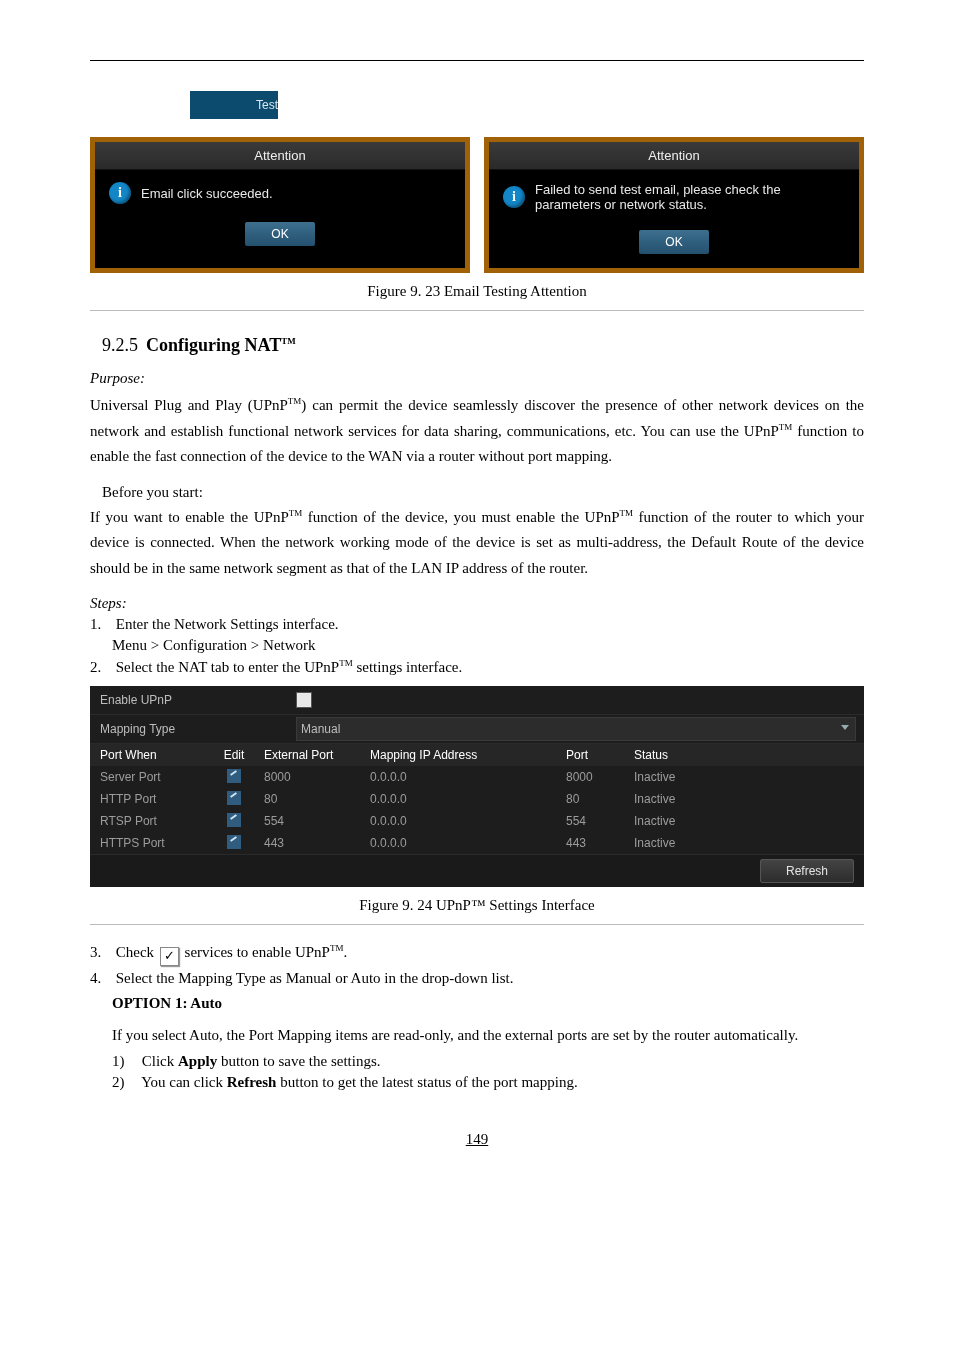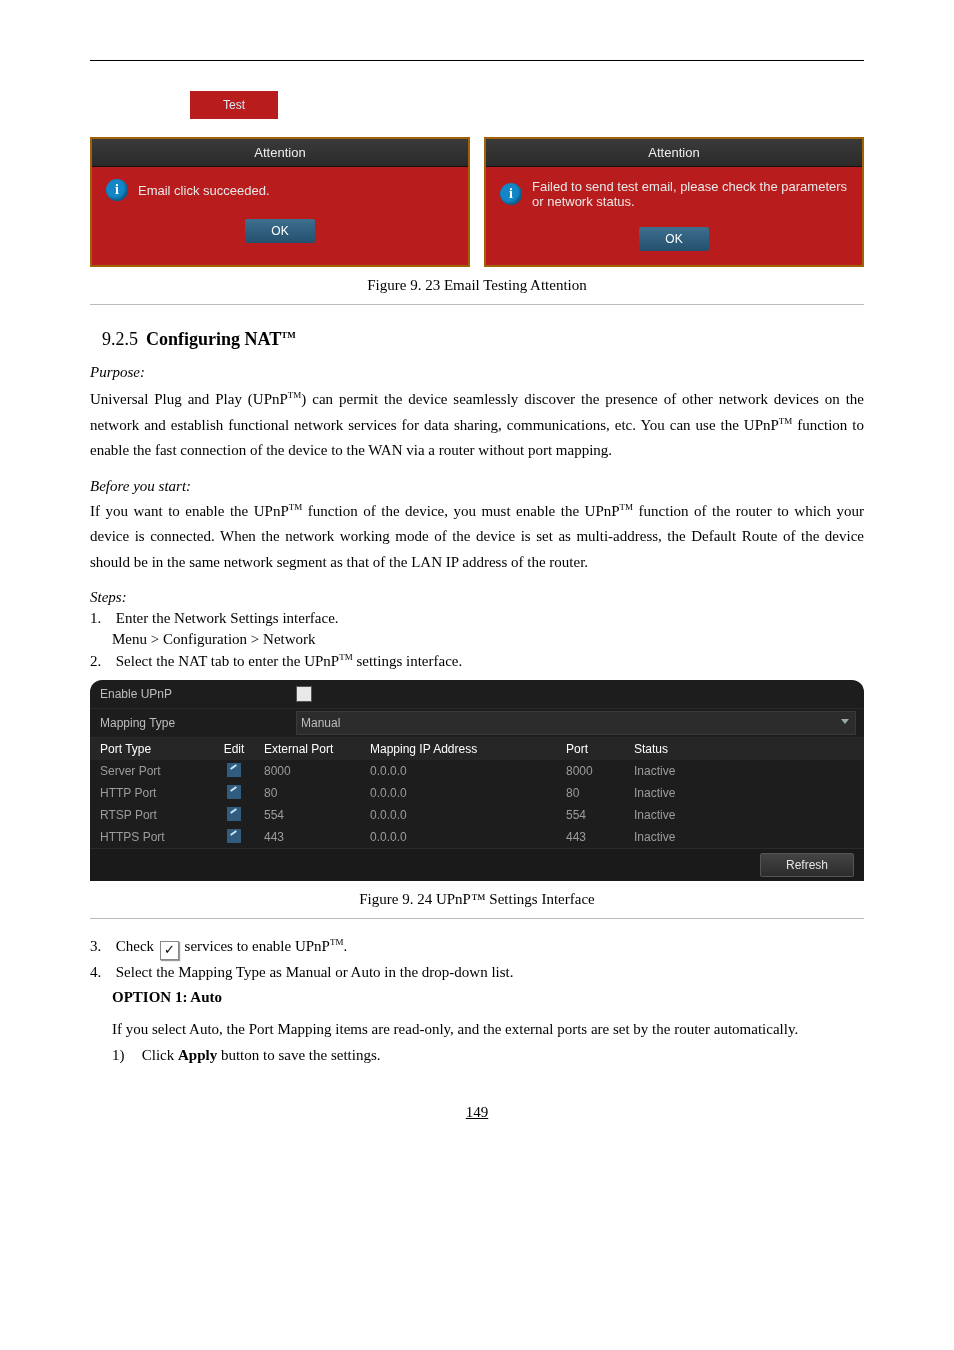--- a/index.html
+++ b/index.html
@@ -29,42 +29,42 @@
 
   
   .test-btn-row {
     margin: 30px 0 18px 0;
     padding-left: 100px;
   }
   .test-btn {
     display: inline-block;
     width: 88px;
     height: 28px;
-    background: #b91c1c;
+    background: #0c4a6e;
     color: #d9e8ef;
     font-family: Arial, sans-serif;
     font-size: 12px;
     line-height: 28px;
-    text-align: center;
+    text-align: right;
   }
 
   
   .dialogs {
     display: flex;
     gap: 14px;
     margin: 0 0 10px 0;
     justify-content: center;
   }
   .dlg {
     flex: 1;
-    background: #b91c1c;
+    background: #000000;
     font-family: Arial, sans-serif;
     color: #e8e8e8;
     font-size: 13px;
-    border: 2px solid #a16207;
+    border: 5px solid #a16207;
   }
   .dlg-title {
     background: linear-gradient(#3a3a3a,#2a2a2a);
     text-align: center;
     padding: 6px 0;
     font-size: 13px;
     color: #eee;
     border-bottom: 1px solid #111;
   }
   .dlg-body {
@@ -123,32 +123,31 @@
     align-items: baseline;
     gap: 8px;
   }
   .sect-h .num { }
   .sect-h .ttl { font-weight: bold; }
   .tm-sup { font-size: 9px; vertical-align: super; font-weight: bold; }
   .tm-sup-n { font-size: 9px; vertical-align: super; }
 
   .purpose-it { font-style: italic; font-size: 15px; margin: 14px 0 6px 0; }
   .para { font-size: 15px; line-height: 1.7; text-align: justify; }
-  .before-it { font-style: italic; margin: 14px 0 4px 0; }
+  .before-it { margin: 14px 0 4px 12px; }
   .steps-it { font-style: italic; margin: 14px 0 4px 0; }
   .step-line { font-size: 15px; margin: 4px 0; }
 
   
   .upnp-panel {
     background: #1d1d1d;
     font-family: Arial, sans-serif;
     color: #d6d6d6;
     font-size: 12px;
     margin: 10px 0;
-    border-radius: 12px;
   }
   .upnp-row {
     display: flex;
     align-items: center;
     height: 28px;
     border-bottom: 1px solid #2a2a2a;
   }
   .upnp-label {
     width: 190px;
     padding-left: 10px;
@@ -344,21 +343,21 @@
       <div class="upnp-label">Mapping Type</div>
       <div class="upnp-val">
         <div class="upnp-select">
           <span>Manual</span>
           <span class="chev"></span>
         </div>
       </div>
     </div>
 
     <div class="tbl-head">
-      <div class="c1">Port Type</div>
+      <div class="c1">Port When</div>
       <div class="c2">Edit</div>
       <div class="c3">External Port</div>
       <div class="c4">Mapping IP Address</div>
       <div class="c5">Port</div>
       <div class="c6">Status</div>
     </div>
 
     <div class="tbl-row">
       <div class="c1">Server Port</div>
       <div class="c2"><span class="edit-icon"></span></div>
@@ -412,15 +411,19 @@
     <span>Select the Mapping Type as Manual or Auto in the drop-down list.</span>
   </div>
 
   <div class="step-line" style="padding-left:22px;font-weight:bold;margin-top:8px;">OPTION 1: Auto</div>
   <div class="para" style="padding-left:22px;margin-top:11px;">If you select Auto, the Port Mapping items are read-only, and the external ports are set by the router automatically.</div>
 
   <div class="step-line" style="padding-left:22px;">
     <span style="display:inline-block;width:26px;">1)</span>
     <span>Click </span><b>Apply</b><span> button to save the settings.</span>
   </div>
+  <div class="step-line" style="padding-left:22px;">
+    <span style="display:inline-block;width:26px;">2)</span>
+    <span>You can click </span><b>Refresh</b><span> button to get the latest status of the port mapping.</span>
+  </div>
 
   <div class="pagenum">149</div>
 </div>
 
 </body></html>

